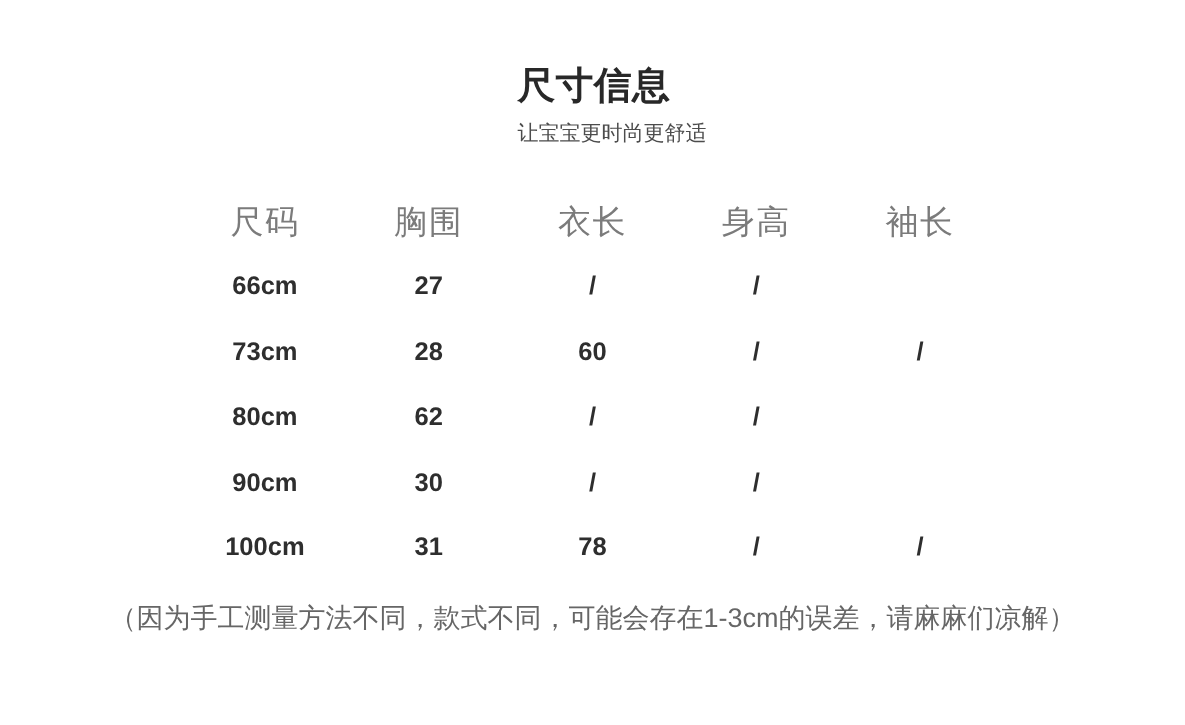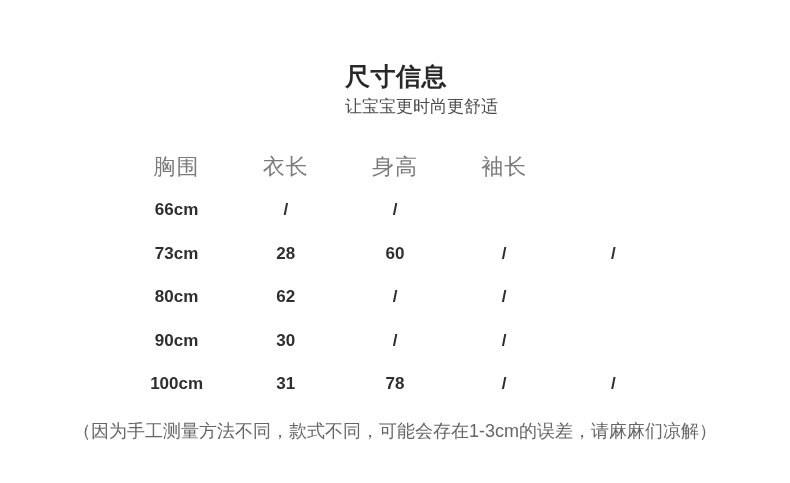--- a/index.html
+++ b/index.html
@@ -8,39 +8,38 @@
     width: 790px;
     height: 483px;
     font-family: "Liberation Sans", "DejaVu Sans", sans-serif;
     position: relative;
     overflow: hidden;
   }
   .page {
     position: absolute;
     inset: 0;
     background: #ffffff;
-    margin-top: 19px;
   }
   
   .hdr {
     position: absolute;
     left: 345px;
     top: 42px;
     text-align: left;
   }
   .hdr h1 {
     font-size: 25px;
     line-height: 30px;
     font-weight: bold;
     color: #282828;
     letter-spacing: 0.5px;
   }
   .hdr p {
     margin-top: 5px;
-    font-size: 17px;
+    font-size: 14px;
     line-height: 22px;
     font-weight: normal;
     color: #4c4c4c;
   }
   
   .size-table {
     position: absolute;
     left: 122px;
     top: 126px;
     width: 546px;
@@ -86,28 +85,30 @@
 <div class="page">
 
   <header class="hdr">
     <h1>尺寸信息</h1>
     <p>让宝宝更时尚更舒适</p>
   </header>
 
   <div class="size-table">
 
     <div class="row head">
+      <span class="cell">尺码</span>
       <span class="cell">胸围</span>
       <span class="cell">衣长</span>
       <span class="cell">身高</span>
       <span class="cell">袖长</span>
     </div>
 
     <div class="row">
       <span class="cell">66cm</span>
+      <span class="cell">27</span>
       <span class="cell">/</span>
       <span class="cell">/</span>
     </div>
 
     <div class="row">
       <span class="cell">73cm</span>
       <span class="cell">28</span>
       <span class="cell">60</span>
       <span class="cell">/</span>
       <span class="cell">/</span>

